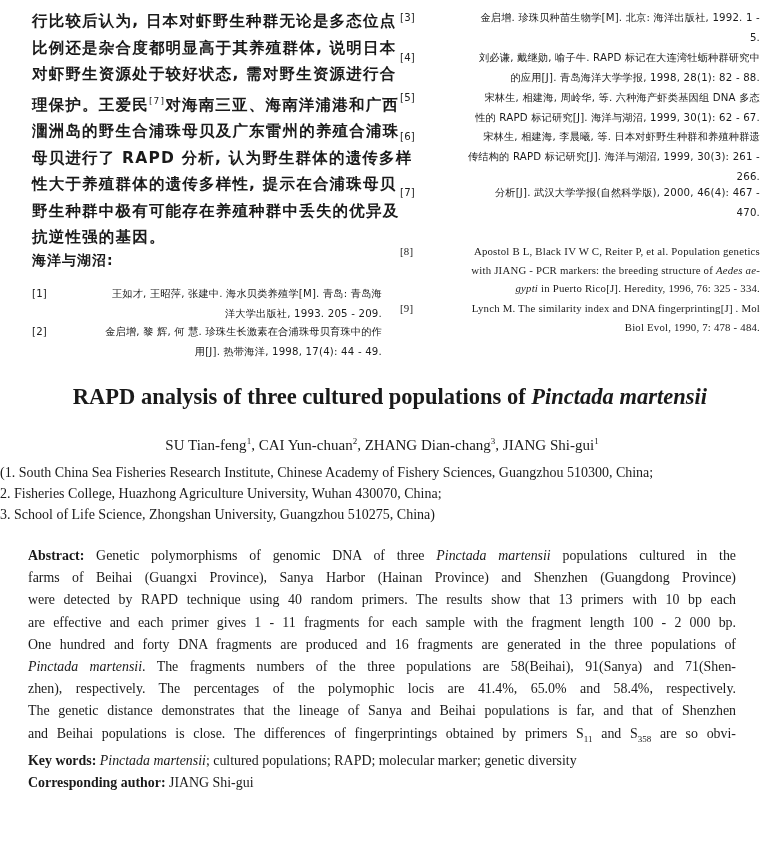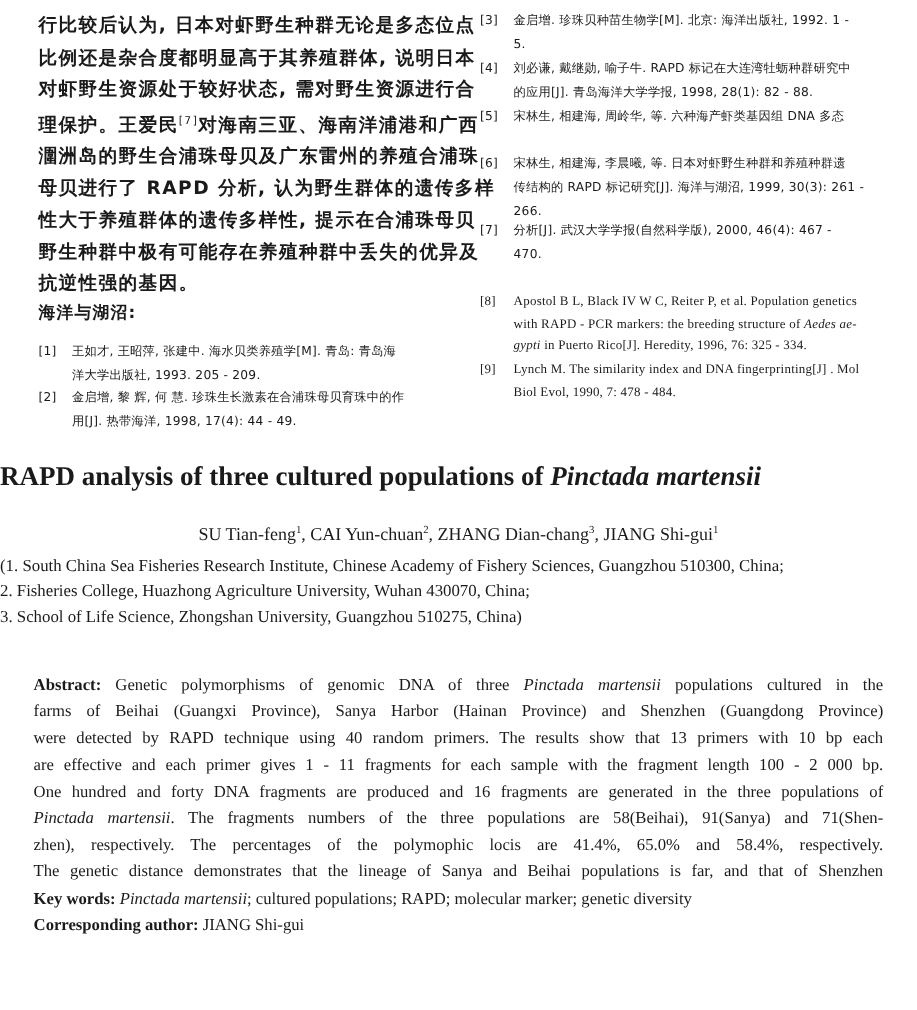--- a/index.html
+++ b/index.html
@@ -27,45 +27,45 @@
   }
 
   .ref {
     position: absolute;
     font-family: "DejaVu Sans", sans-serif;
     font-size: 10.2px; line-height: 20px; letter-spacing: 0.2px;
     color: #1a1a1a;
   }
   .ref .num { position: absolute; left: 0; top: 0; width: 26px; }
   .ref .text { margin-left: 28px; }
-  .ref .text .l { white-space: nowrap; display: block; }
+  .ref .text .l { white-space: nowrap; display: block; text-align: right; }
   .ref.en { font-family: "Liberation Serif", serif; font-size: 10.8px; }
   .ref i { font-style: italic; }
 
   .title {
-    left: 0; top: 384px; width: 707px; text-align: left;
+    left: 0; top: 384px; width: 707px; text-align: right;
     font-family: "Liberation Serif", serif;
     font-size: 22.5px; font-weight: 700;
   }
   .title i { font-style: italic; }
 
   .authors {
     left: 0; top: 436px; width: 764px; text-align: center;
     font-family: "Liberation Serif", serif; font-size: 15px;
   }
   .authors sup { font-size: 9px; }
 
   .affil {
     left: 0; width: 676px; text-align: left;
     font-family: "Liberation Serif", serif; font-size: 14px;
   }
 
   .abstract {
     left: 28px; top: 545px; width: 708px;
-    font-family: "Liberation Serif", serif; font-size: 13.9px; line-height: 22.2px; margin-top: 16px;
+    font-family: "Liberation Serif", serif; font-size: 13.9px; line-height: 22.2px;
   }
   .abstract .l { display: block; white-space: nowrap; text-align: justify; text-align-last: justify; }
   .abstract .l.last { text-align-last: left; }
   .abstract b { font-weight: 700; }
   .abstract i { font-style: italic; }
   .abstract sub { font-size: 9px; }
 </style>
 </head>
 <body>
 
@@ -109,20 +109,21 @@
   <span class="num">[4]</span>
   <div class="text">
       <span class="l">刘必谦, 戴继勋, 喻子牛. RAPD 标记在大连湾牡蛎种群研究中</span>
       <span class="l">的应用[J]. 青岛海洋大学学报, 1998, 28(1): 82 - 88.</span>
     </div>
 </div>
 <div class="ref" style="left:400px; top:88px; width:360px;">
   <span class="num">[5]</span>
   <div class="text">
       <span class="l">宋林生, 相建海, 周岭华, 等. 六种海产虾类基因组 DNA 多态</span>
+      <span class="l">性的 RAPD 标记研究[J]. 海洋与湖沼, 1999, 30(1): 62 - 67.</span>
     </div>
 </div>
 <div class="ref" style="left:400px; top:127px; width:360px;">
   <span class="num">[6]</span>
   <div class="text">
       <span class="l">宋林生, 相建海, 李晨曦, 等. 日本对虾野生种群和养殖种群遗</span>
       <span class="l">传结构的 RAPD 标记研究[J]. 海洋与湖沼, 1999, 30(3): 261 -</span>
       <span class="l">266.</span>
     </div>
 </div>
@@ -130,21 +131,21 @@
   <span class="num">[7]</span>
   <div class="text">
       <span class="l">分析[J]. 武汉大学学报(自然科学版), 2000, 46(4): 467 -</span>
       <span class="l">470.</span>
     </div>
 </div>
 <div class="ref en" style="left:400px; top:242px; width:360px; line-height:18.5px;">
   <span class="num">[8]</span>
   <div class="text">
     <span class="l">Apostol B L, Black IV W C, Reiter P, et al. Population genetics</span>
-    <span class="l"><span>with RAPD - PCR markers: the breeding structure of </span><i>Aedes ae-</i></span>
+    <span class="l"><span>with JIANG - PCR markers: the breeding structure of </span><i>Aedes ae-</i></span>
     <span class="l"><i>gypti</i><span> in Puerto Rico[J]. Heredity, 1996, 76: 325 - 334.</span></span>
   </div>
 </div>
 <div class="ref en" style="left:400px; top:299px; width:360px; line-height:18.5px;">
   <span class="num">[9]</span>
   <div class="text">
       <span class="l">Lynch M. The similarity index and DNA fingerprinting[J] . Mol</span>
       <span class="l">Biol Evol, 1990, 7: 478 - 484.</span>
     </div>
 </div>
@@ -164,15 +165,16 @@
 
 <div class="abs abstract">
   <span class="l"><b>Abstract:</b><span> Genetic polymorphisms of genomic DNA of three </span><i>Pinctada martensii</i><span> populations cultured in the</span></span>
   <span class="l">farms of Beihai (Guangxi Province), Sanya Harbor (Hainan Province) and Shenzhen (Guangdong Province)</span>
   <span class="l">were detected by RAPD technique using 40 random primers. The results show that 13 primers with 10 bp each</span>
   <span class="l">are effective and each primer gives 1 - 11 fragments for each sample with the fragment length 100 - 2 000 bp.</span>
   <span class="l">One hundred and forty DNA fragments are produced and 16 fragments are generated in the three populations of</span>
   <span class="l"><i>Pinctada martensii</i><span>. The fragments numbers of the three populations are 58(Beihai), 91(Sanya) and 71(Shen-</span></span>
   <span class="l">zhen), respectively. The percentages of the polymophic locis are 41.4%, 65.0% and 58.4%, respectively.</span>
   <span class="l">The genetic distance demonstrates that the lineage of Sanya and Beihai populations is far, and that of Shenzhen</span>
+  <span class="l"><span>and Beihai populations is close. The differences of fingerprintings obtained by primers S</span><sub>11</sub><span> and S</span><sub>358</sub><span> are so obvi-</span></span>
   <span class="l last"><b>Key words:</b> <i>Pinctada martensii</i><span>; cultured populations; RAPD; molecular marker; genetic diversity</span></span>
   <span class="l last"><b>Corresponding author:</b><span> JIANG Shi-gui</span></span>
 </div>
 
 </body></html>

